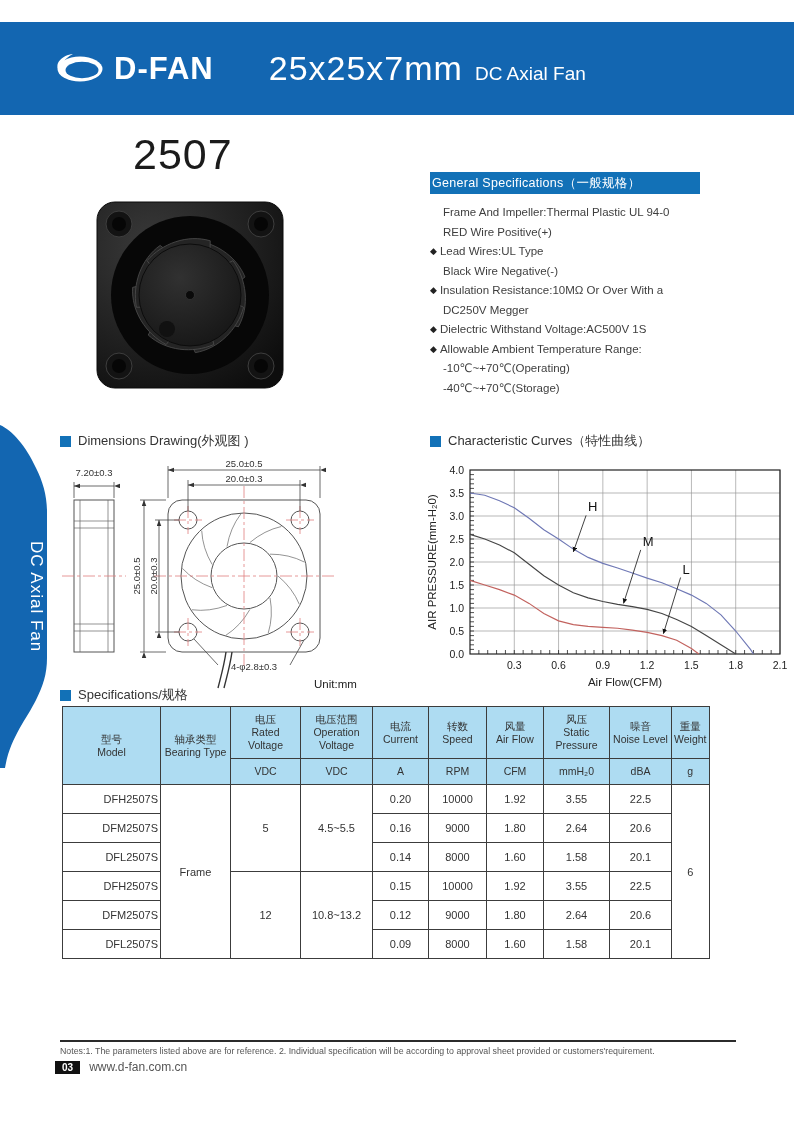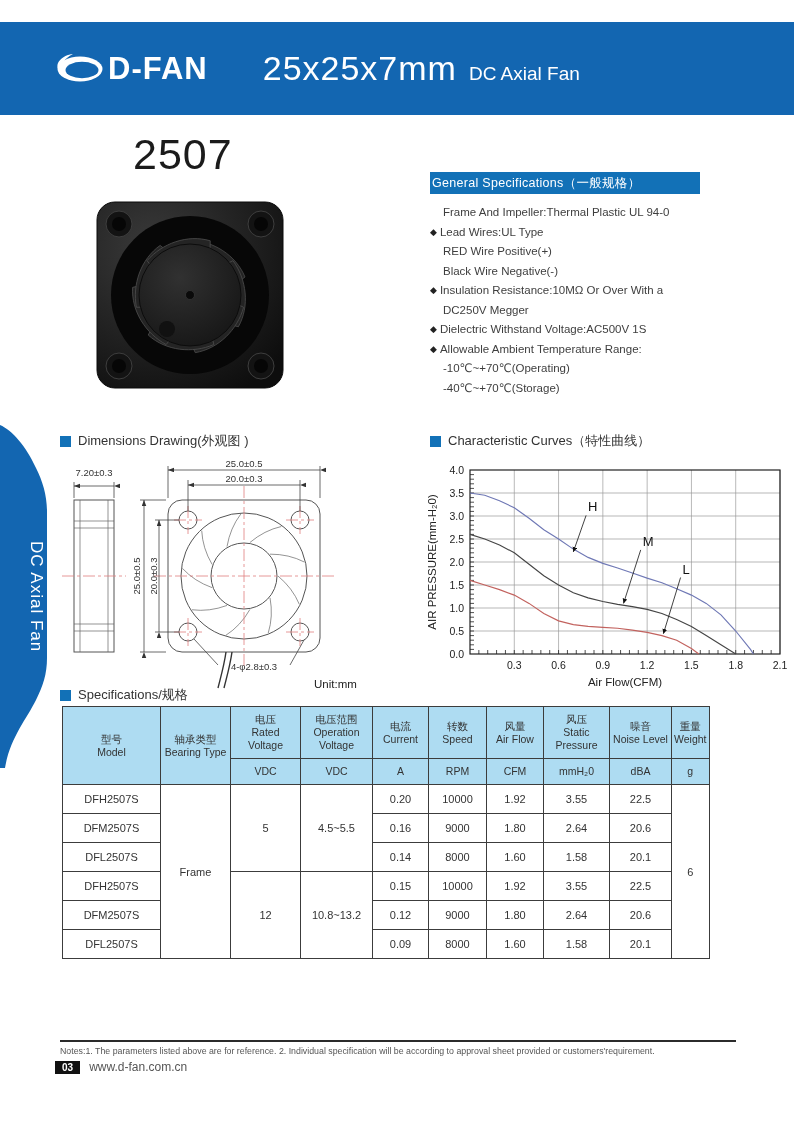--- a/index.html
+++ b/index.html
@@ -7,21 +7,21 @@
   body {
     width: 794px; height: 1123px; position: relative; overflow: hidden;
     font-family: "Liberation Sans", "DejaVu Sans", sans-serif; color:#333;
   }
   
   .header {
     position:absolute; top:22px; left:0; width:794px; height:93px;
     background:#1366b1; display:flex; align-items:center;
   }
   .logo { margin-left:52px; }
-  .brand { color:#fff; font-size:31px; font-weight:bold; letter-spacing:1px; margin-left:2px; }
+  .brand { color:#fff; font-size:31px; font-weight:bold; letter-spacing:1px; margin-left:8px; }
   .size-title { color:#fff; font-size:34px; font-weight:normal; margin-left:55px; letter-spacing:1px; }
   .subtitle { color:#fff; font-size:19px; margin-left:12px; padding-top:10px; }
   
   .side-tab { position:absolute; left:0; top:420px; width:50px; height:348px; }
   .side-tab text { fill:#fff; font-size:17px; font-family:"Liberation Sans",sans-serif; letter-spacing:1px; }
   
   .model-title { position:absolute; left:133px; top:130px; font-size:43px; color:#1b1b1b; letter-spacing:1px; }
   .fan-photo { position:absolute; left:95px; top:200px; }
   
   .gs-panel { position:absolute; left:430px; top:172px; width:310px; }
@@ -51,21 +51,21 @@
   .ann  { font-size:13px; fill:#111; font-family:"Liberation Sans",sans-serif; }
   .annln{ stroke:#111; stroke-width:.8; fill:none; }
   
   .spec-table { position:absolute; left:62px; top:706px; border-collapse:collapse;
                 font-size:11px; color:#333; table-layout:fixed; }
   .spec-table th, .spec-table td { border:1px solid #3c3c3c; text-align:center; vertical-align:middle; padding:0 2px; }
   .spec-table thead th { background:#aedcf2; font-weight:normal; font-size:10.5px; line-height:13px; }
   .spec-table thead tr:first-child { height:52px; }
   .spec-table thead tr:last-child  { height:26px; }
   .spec-table tbody tr { height:29px; background:#fff; }
-  .spec-table tbody td:first-child { text-align:center; }
+  .spec-table tbody td:first-child { text-align:right; }
   
   .foot-rule { position:absolute; left:60px; top:1040px; width:676px; border-top:2px solid #2b2b2b; }
   .notes { position:absolute; left:60px; top:1046px; width:690px; font-size:8.8px; color:#555; }
   .page-row { position:absolute; left:55px; top:1060px; display:flex; align-items:flex-end; }
   .page-badge { background:#111; color:#fff; font-size:10px; font-weight:bold; padding:1px 7px; }
   .site-url { font-size:12px; color:#555; margin-left:9px; }
 </style>
 </head>
 <body>
 
@@ -125,22 +125,22 @@
       <circle cx="166" cy="24" r="7"></circle>
     <circle cx="24" cy="166" r="7"></circle>
       <circle cx="166" cy="166" r="7"></circle>
   </g>
 </svg>
 
 <div class="gs-panel">
   <div class="gs-bar">General Specifications（一般规格）</div>
   <div class="gs-list">
     <div class="gs-item cont"><span>Frame And Impeller:Thermal Plastic UL 94-0</span></div>
+    <div class="gs-item cont"><span>RED Wire Positive(+)</span></div>
     <div class="gs-item"><span class="diamond">◆</span><span>Lead Wires:UL Type</span></div>
-    <div class="gs-item cont"><span>RED Wire Positive(+)</span></div>
     <div class="gs-item cont"><span>Black Wire Negative(-)</span></div>
     <div class="gs-item"><span class="diamond">◆</span><span>Insulation Resistance:10MΩ Or Over With a</span></div>
     <div class="gs-item cont"><span>DC250V Megger</span></div>
     <div class="gs-item"><span class="diamond">◆</span><span>Dielectric Withstand Voltage:AC500V 1S</span></div>
     <div class="gs-item"><span class="diamond">◆</span><span>Allowable Ambient Temperature Range:</span></div>
     <div class="gs-item cont"><span>-10℃~+70℃(Operating)</span></div>
     <div class="gs-item cont"><span>-40℃~+70℃(Storage)</span></div>
   </div>
 </div>
 

